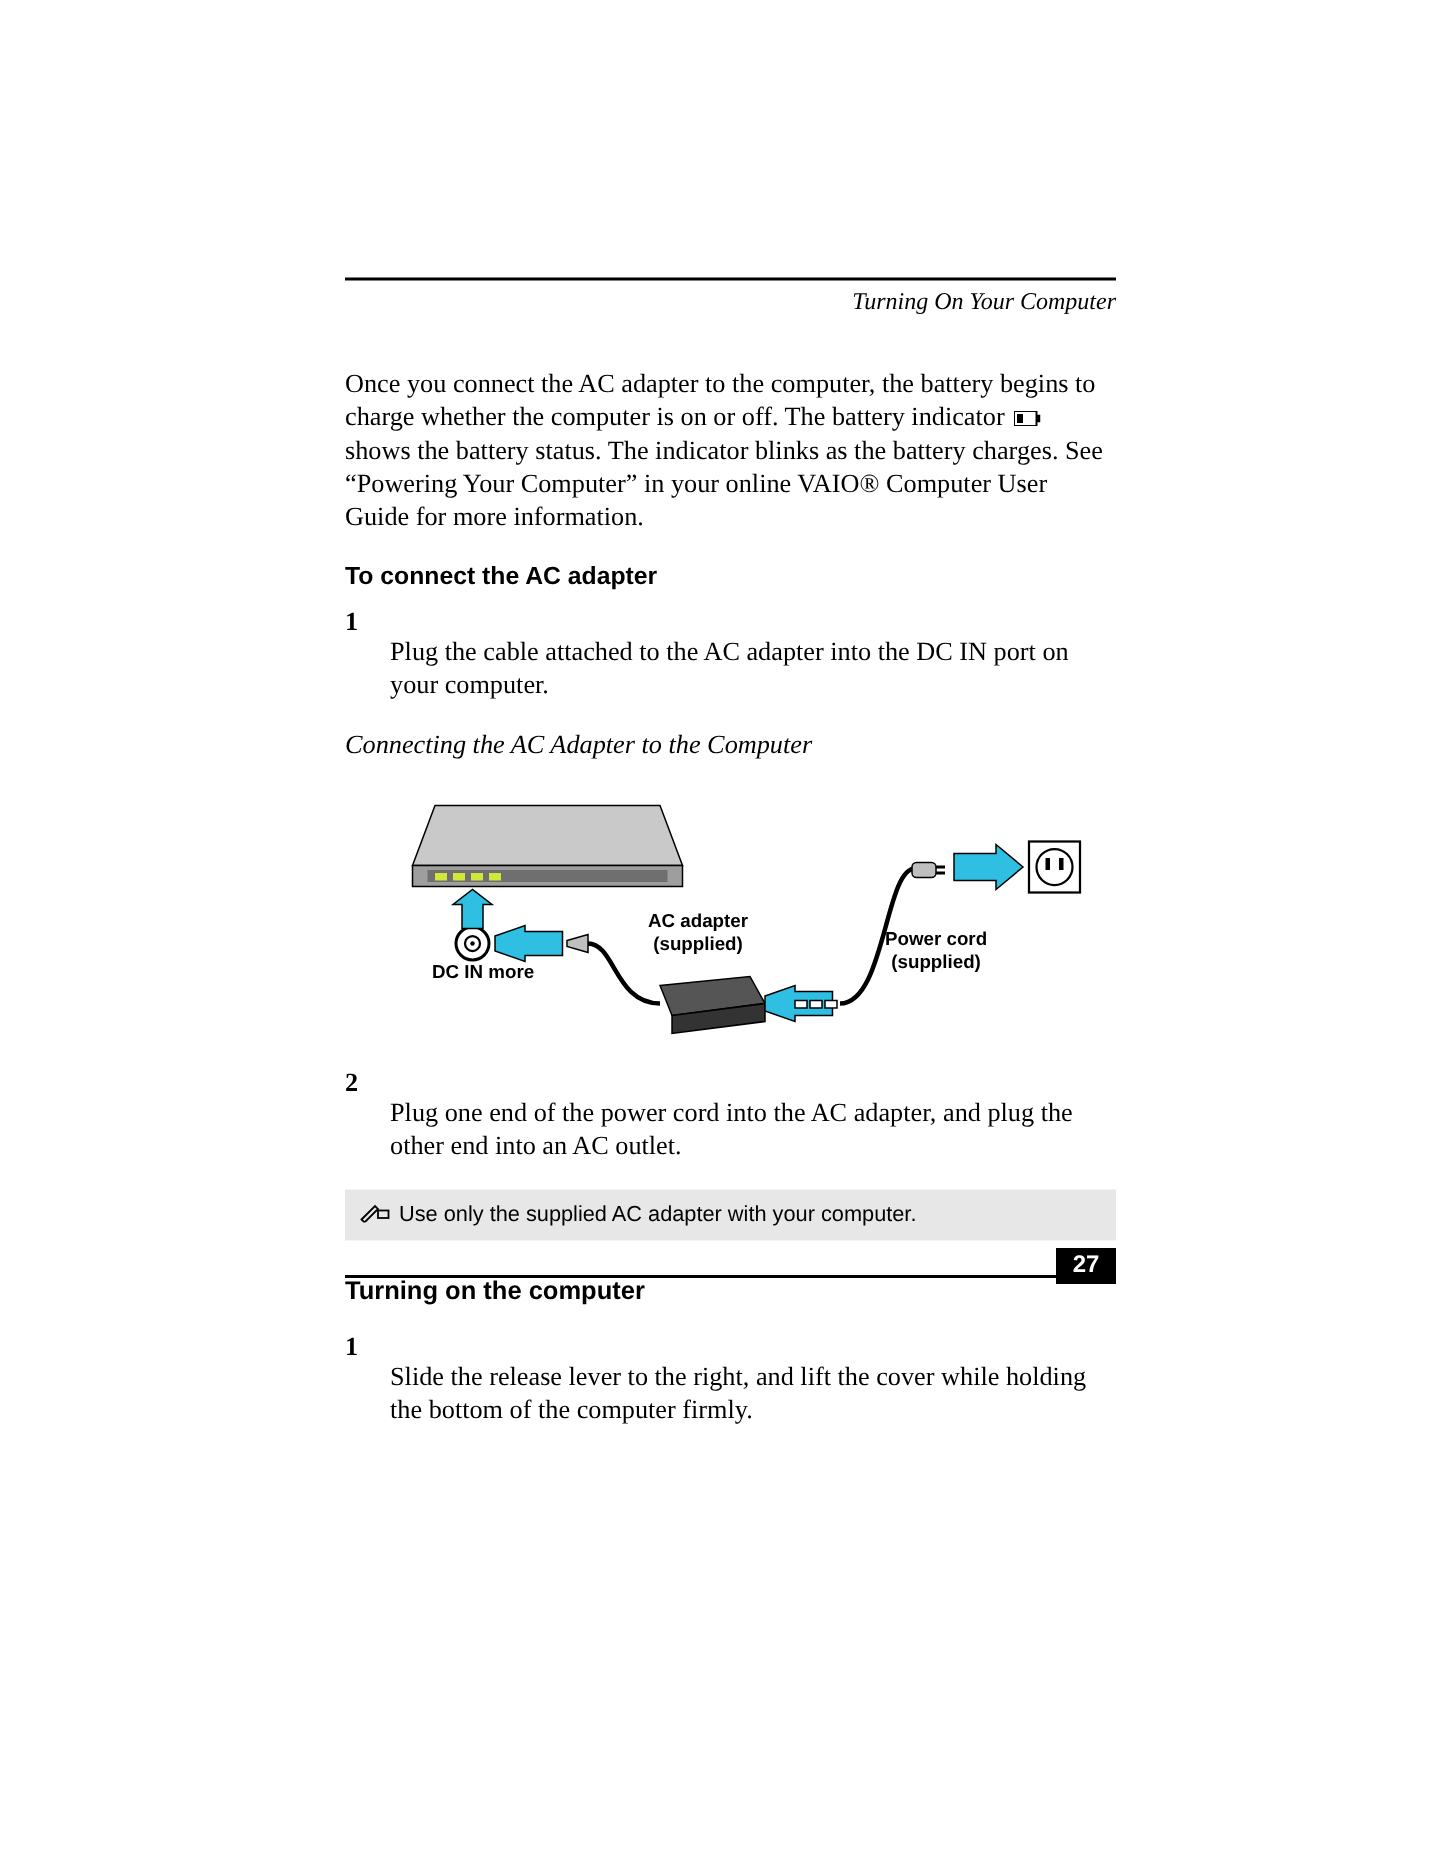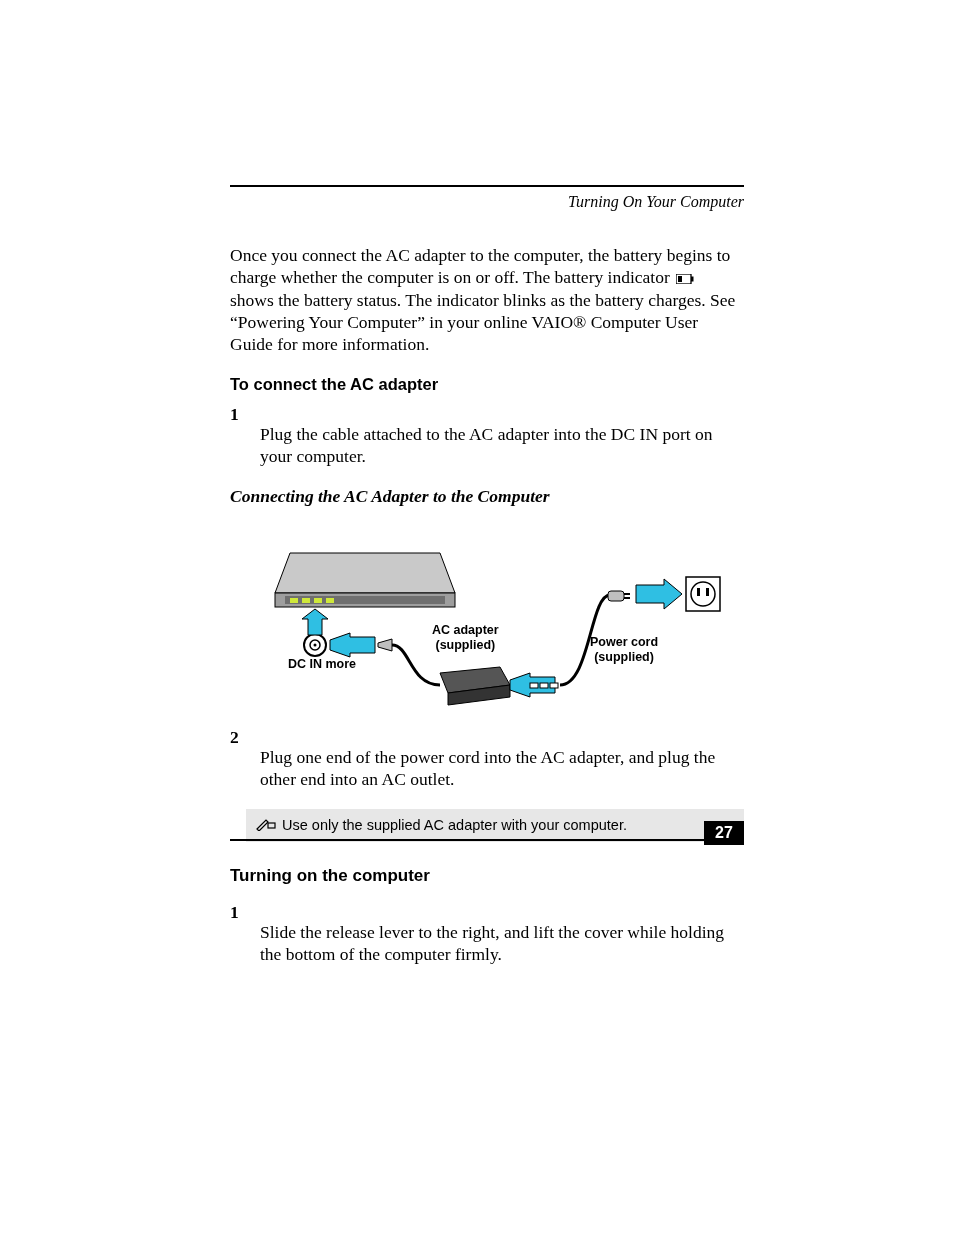--- a/index.html
+++ b/index.html
@@ -54,50 +54,50 @@
     width: 30px;
     flex: 0 0 30px;
   }
   .ol-text {
     font-size: 17.5px;
     line-height: 1.25;
     flex: 1;
     margin-top: 20px;
   }
   .fig-caption {
-    font-weight: bold;
+    font-weight: normal;
     font-style: italic;
     font-size: 17.5px;
-    margin: 14px 0 28px 0;
+    margin: 14px 0 12px 0;
   }
   .figure-box {
     width: 100%;
     height: 180px;
     margin: 0 0 12px 0;
     position: relative;
   }
   .note-box {
     background: #e7e7e7;
     padding: 8px 10px;
     font-family: Arial, Helvetica, sans-serif;
     font-size: 14.5px;
-    margin: 6px 0 16px 16px;
+    margin: 6px 0 16px 0;
     display: flex;
     align-items: center;
     gap: 6px;
   }
   .h-section {
     font-size: 17px;
     margin: 24px 0 16px 0;
   }
   .footer {
     position: absolute;
     left: 230px;
     right: 210px;
-    bottom: 206px;
+    bottom: 195px;
   }
   .bottom-rule {
     border-top: 2px solid #000;
   }
   .page-num {
     position: absolute;
     right: 0;
     top: -18px;
     background: #000;
     color: #fff;

